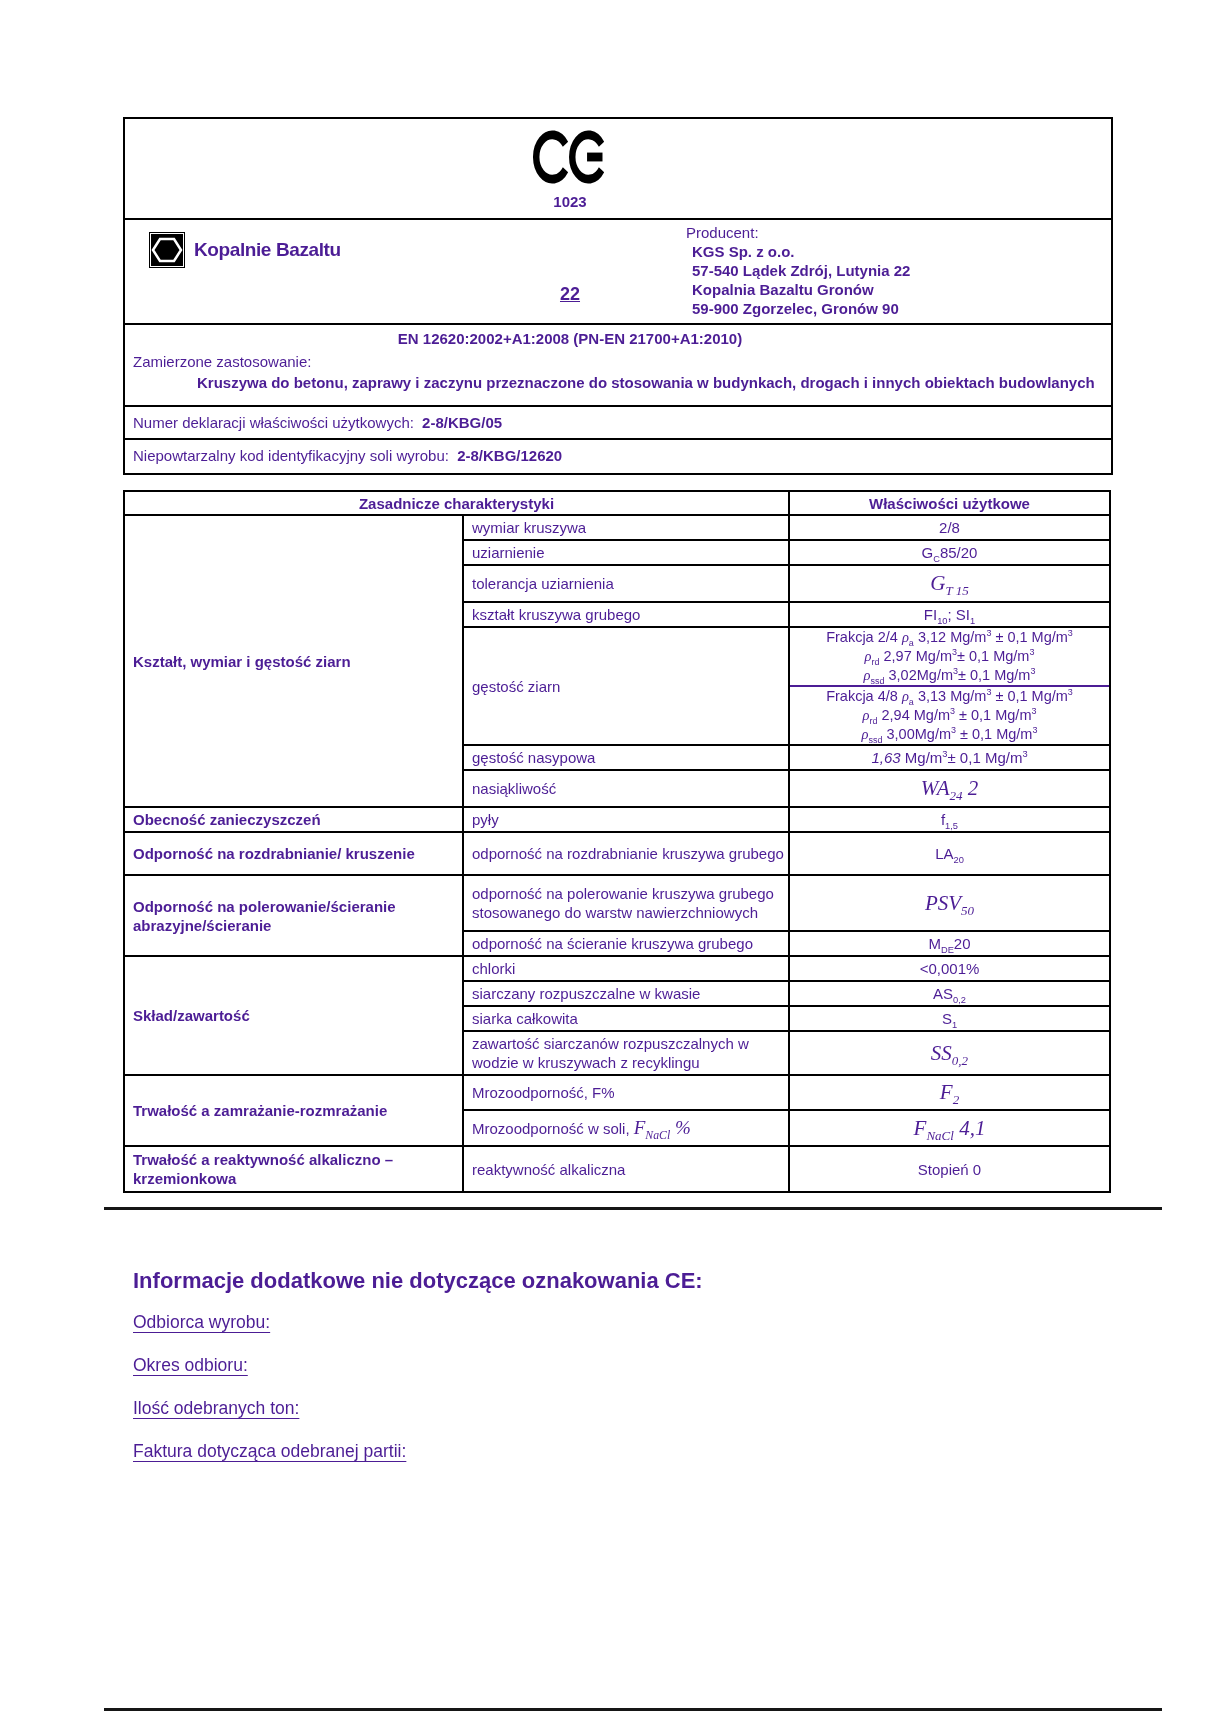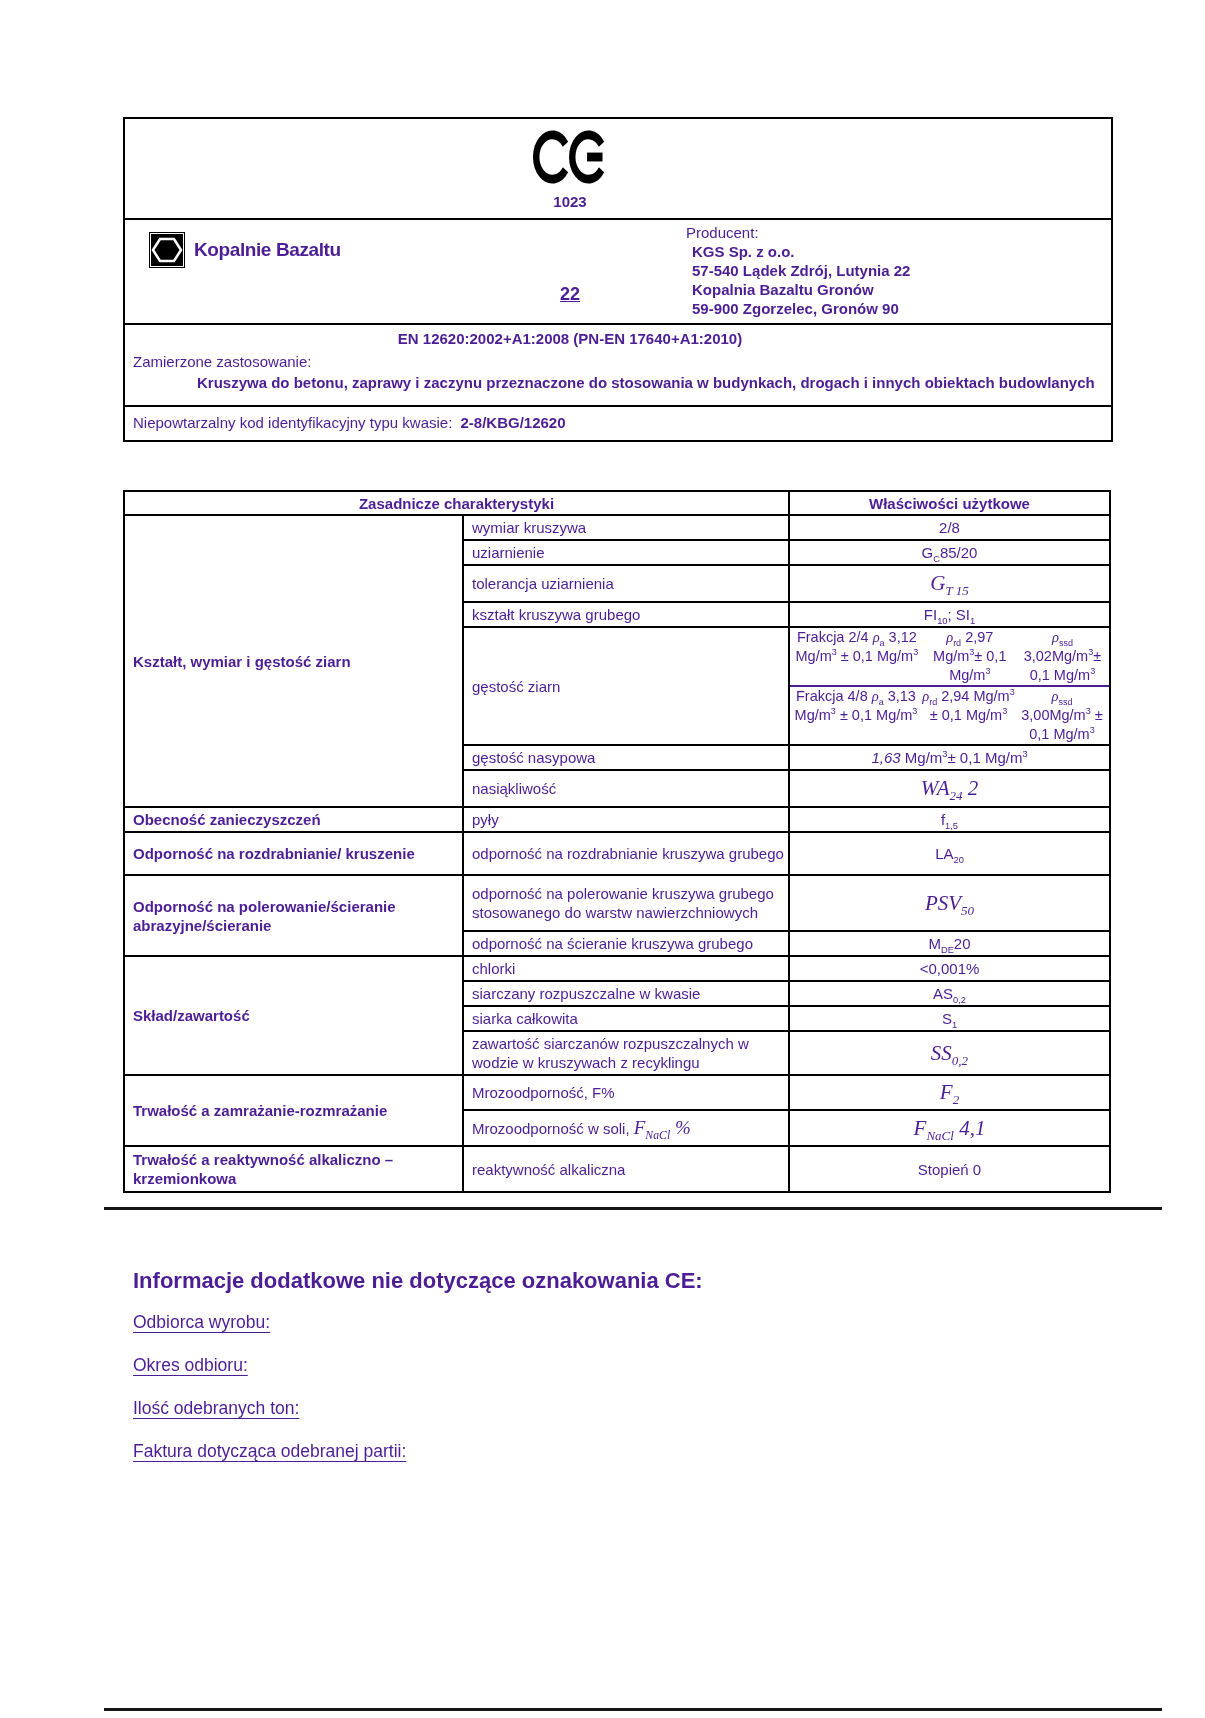--- a/index.html
+++ b/index.html
@@ -36,21 +36,21 @@
   .ctable th{font-weight:bold;height:22px;font-size:15px;padding:0;}
   .gcell{font-weight:bold;padding:2px 4px 2px 8px;vertical-align:middle;line-height:19px;}
   .ccell{padding:2px 4px 2px 8px;vertical-align:middle;line-height:19px;}
   .vcell{text-align:center;vertical-align:middle;padding:1px 2px;}
   .math{font-family:"Liberation Serif",serif;font-style:italic;}
   .vcell .math{font-size:21px;}
   .ccell .math{font-size:19px;}
   .greek{font-family:"Liberation Serif",serif;font-style:italic;}
   sub,sup{font-size:0.62em;line-height:0;}
   .blocks{padding:0;}
-  .vblock{height:57px;display:flex;flex-direction:row;justify-content:flex-end;
+  .vblock{height:57px;display:flex;flex-direction:column;justify-content:flex-end;
           font-size:14.5px;line-height:19px;}
   .vblock + .vblock{border-top:2px solid #4c1d95;}
 
   
   .rule{position:absolute;height:3px;background:#161616;}
   .rule-mid{left:104px;top:1207px;width:1058px;}
   .rule-bottom{left:104px;top:1708px;width:1058px;}
   .footer-head{position:absolute;left:133px;top:1268px;font-size:22px;font-weight:bold;}
   .footer-fields{position:absolute;left:133px;top:1312px;font-size:17.5px;}
   .footer-fields div{margin-bottom:22px;text-decoration:underline;text-underline-offset:4px;}
@@ -88,29 +88,35 @@
         <div class="producer-lines">
             <div>KGS Sp. z o.o.</div>
             <div>57-540 Lądek Zdrój, Lutynia 22</div>
             <div>Kopalnia Bazaltu Gronów</div>
             <div>59-900 Zgorzelec, Gronów 90</div>
           </div>
       </div>
     </div>
 
     <div class="sec sec-std">
-      <div class="std-line">EN 12620:2002+A1:2008 (PN-EN 17640+A1:2010)</div>
+      <div class="std-line">EN 12620:2002+A1:2008 (PN-EN 21700+A1:2010)</div>
       <div class="use-label">Zamierzone zastosowanie:</div>
       <div class="use-text">Kruszywa do betonu, zaprawy i zaczynu przeznaczone do stosowania w budynkach, drogach i innych obiektach budowlanych</div>
     </div>
 
+    <div class="sec sec-decl">
+      <div class="ln">
+        <span>Numer deklaracji właściwości użytkowych:</span>
+        <span class="bold-val">2-8/KBG/05</span>
+      </div>
+    </div>
 
     <div class="sec sec-code">
       <div class="ln">
-        <span>Niepowtarzalny kod identyfikacyjny typu kwasie:</span>
+        <span>Niepowtarzalny kod identyfikacyjny soli wyrobu:</span>
         <span class="bold-val">2-8/KBG/12620</span>
       </div>
     </div>
   </div>
 
   <table class="ctable">
     <colgroup>
       <col style="width:339px">
         <col style="width:326px">
         <col style="width:321px">

